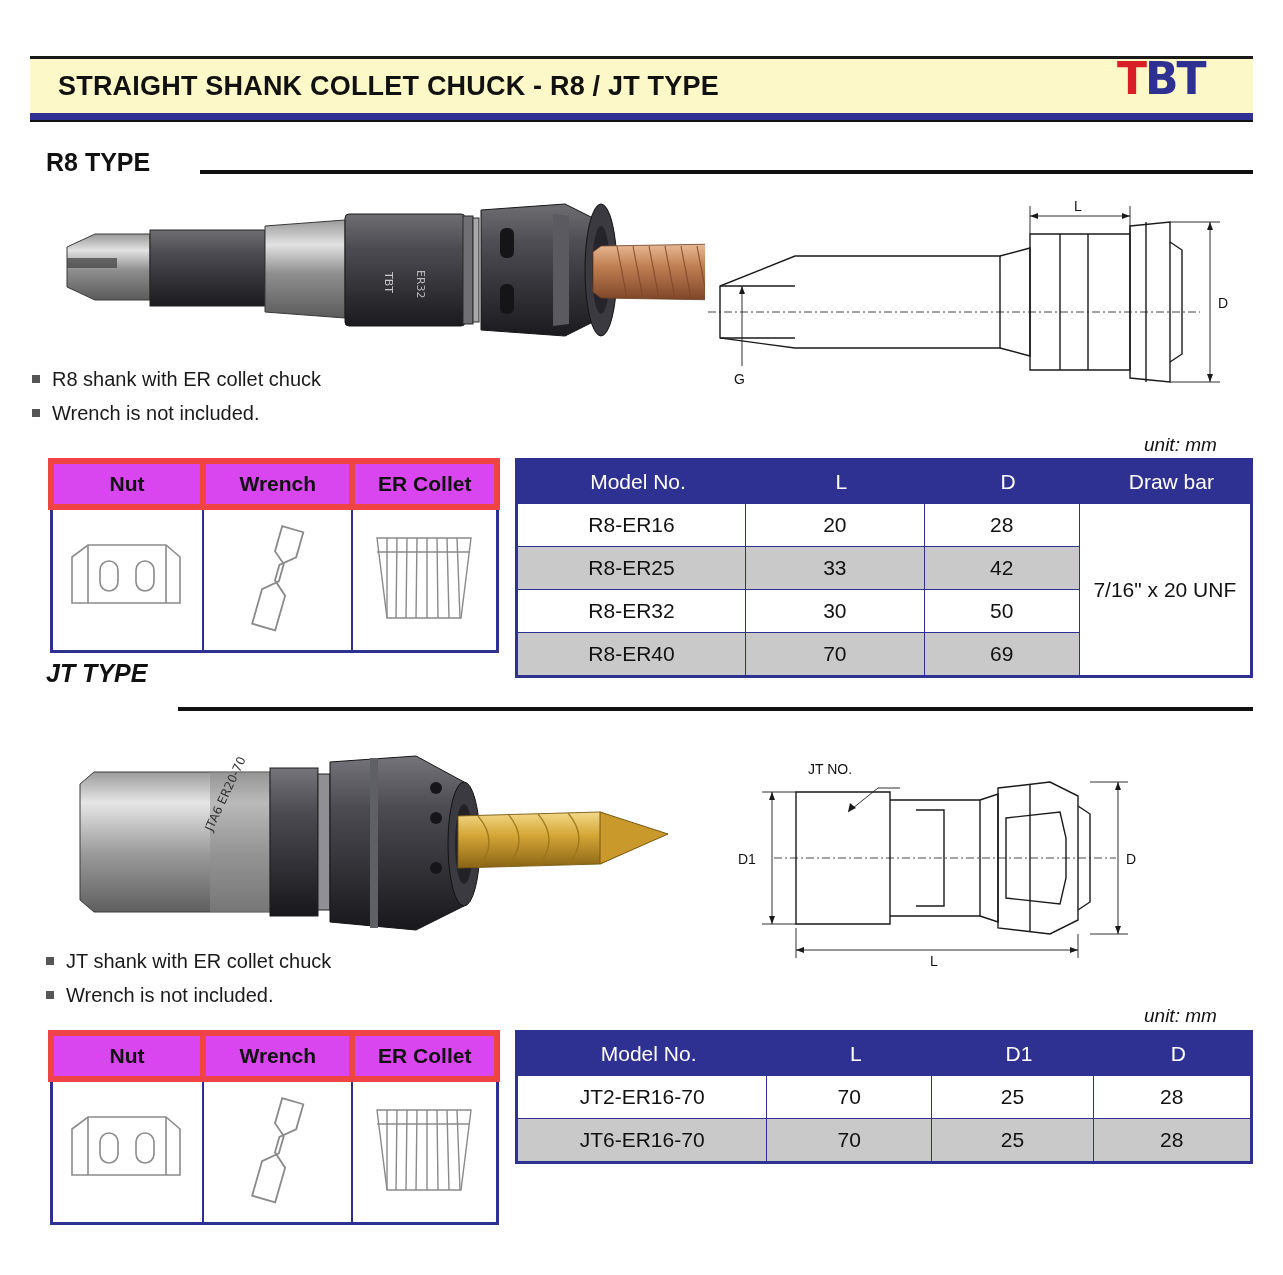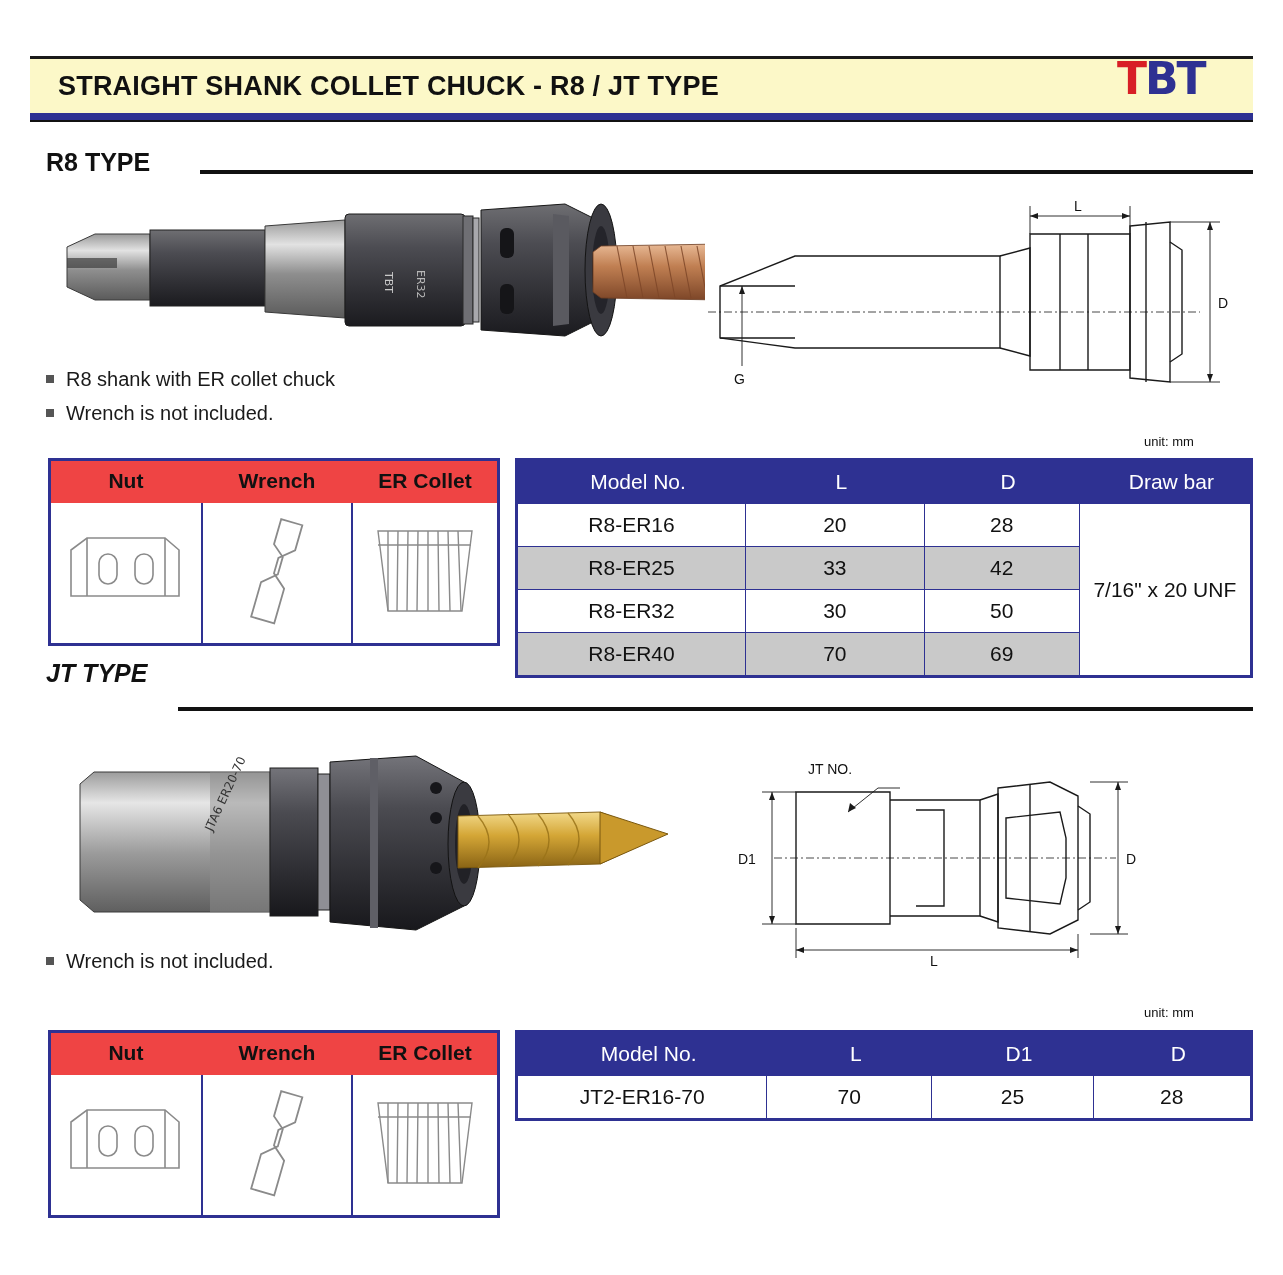--- a/index.html
+++ b/index.html
@@ -96,27 +96,27 @@
     top: -3px;
   }
 
   
   .acc-table {
     position: absolute;
     border-collapse: collapse;
     border: 3px solid #2e3192;
   }
   .acc-table th {
-    border: 2px solid #ef4444;
+    border: 6px solid #ef4444;
     font-size: 21px;
     font-weight: bold;
     height: 40px;
     padding: 0 4px;
     color: #111;
-    background: #ef4444;
+    background: #d946ef;
   }
   .acc-table td {
     border: 2px solid #2e3192;
     background: #fff;
     padding: 0;
     vertical-align: middle;
     text-align: center;
     height: 140px;
   }
 
@@ -146,22 +146,23 @@
     margin-left: 12px;
   }
   .spec-table tr.alt td { background: #c9c9c9; }
   .spec-table td.draw {
     font-size: 21px;
     line-height: 30px;
   }
 
   .unit-label {
     position: absolute;
-    font-size: 13px;
+    font-size: 19px;
     color: #111;
+    font-style: italic;
   }
 
   .fig { position: absolute; }
 </style>
 </head>
 <body>
 
 <div class="header-bar">
   <div class="header-title">STRAIGHT SHANK COLLET CHUCK - R8 / JT TYPE</div>
 </div>
@@ -261,21 +262,21 @@
   <path d="M510,24 l-3,8 h6 z M510,184 l-3,-8 h6 z" fill="#1a1a1a"></path>
   <text x="518" y="110" font-size="14" fill="#111" font-family="Liberation Sans, sans-serif">D</text>
 
   <g stroke="#1a1a1a" stroke-width="0.9" fill="none">
     <path d="M42,88 L42,168"></path>
   </g>
   <path d="M42,88 l-3,8 h6 z" fill="#1a1a1a"></path>
   <text x="34" y="186" font-size="14" fill="#111" font-family="Liberation Sans, sans-serif">G</text>
 </svg>
 
-<div class="bullet-list" style="left:46px; top:368px; width:470px;text-align:center;">
+<div class="bullet-list" style="left:32px; top:368px; width:470px;text-align:center;">
   <div class="bullet-item">
     <span class="bullet-mark"></span>
     <span>R8 shank with ER collet chuck</span>
   </div>
   <div class="bullet-item">
     <span class="bullet-mark"></span>
     <span>Wrench  is not included.</span>
   </div>
 </div>
 
@@ -440,20 +441,24 @@
     <path d="M66,176 L66,206 M348,182 L348,206"></path>
     <path d="M66,198 L348,198"></path>
   </g>
   <path d="M66,198 l8,-3 v6 z M348,198 l-8,-3 v6 z" fill="#1a1a1a"></path>
   <text x="200" y="214" font-size="14" fill="#111" font-family="Liberation Sans, sans-serif">L</text>
 </svg>
 
 <div class="bullet-list" style="left:46px; top:950px; width:470px;">
   <div class="bullet-item">
     <span class="bullet-mark"></span>
+    <span>JT shank with ER collet chuck</span>
+  </div>
+  <div class="bullet-item">
+    <span class="bullet-mark"></span>
     <span>Wrench is not included.</span>
   </div>
 </div>
 
 <div class="unit-label" style="left:1144px; top:1005px;">unit: mm</div>
 
 <table class="acc-table" style="left:48px; top:1030px; width:452px;">
   <tbody>
       <tr>
     <th style="width:150px;">Nut</th>
@@ -496,14 +501,20 @@
     <th style="width:166px;">L</th>
     <th style="width:160px;">D1</th>
     <th style="width:157px;">D</th>
   </tr>
   <tr>
     <td>JT2-ER16-70</td>
     <td>70</td>
     <td>25</td>
     <td>28</td>
   </tr>
+  <tr class="alt">
+    <td>JT6-ER16-70</td>
+    <td>70</td>
+    <td>25</td>
+    <td>28</td>
+  </tr>
 </tbody>
   </table>
 
 </body></html>

